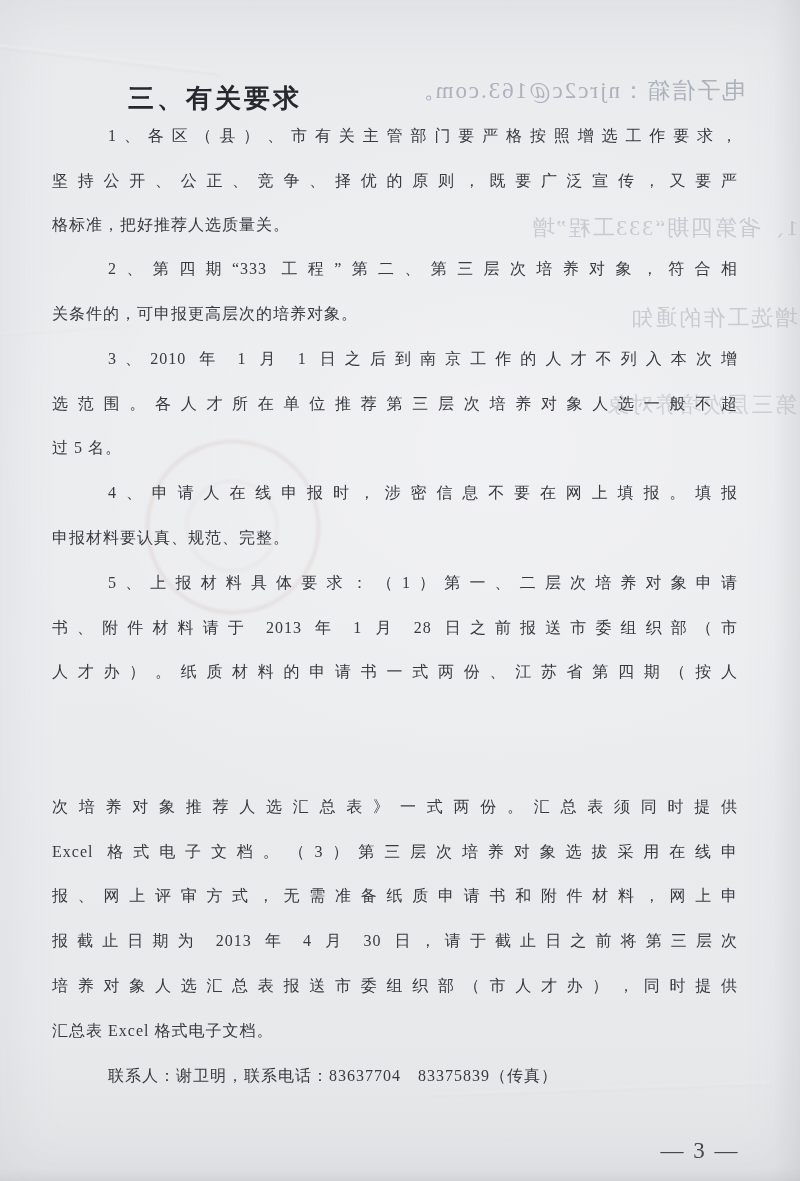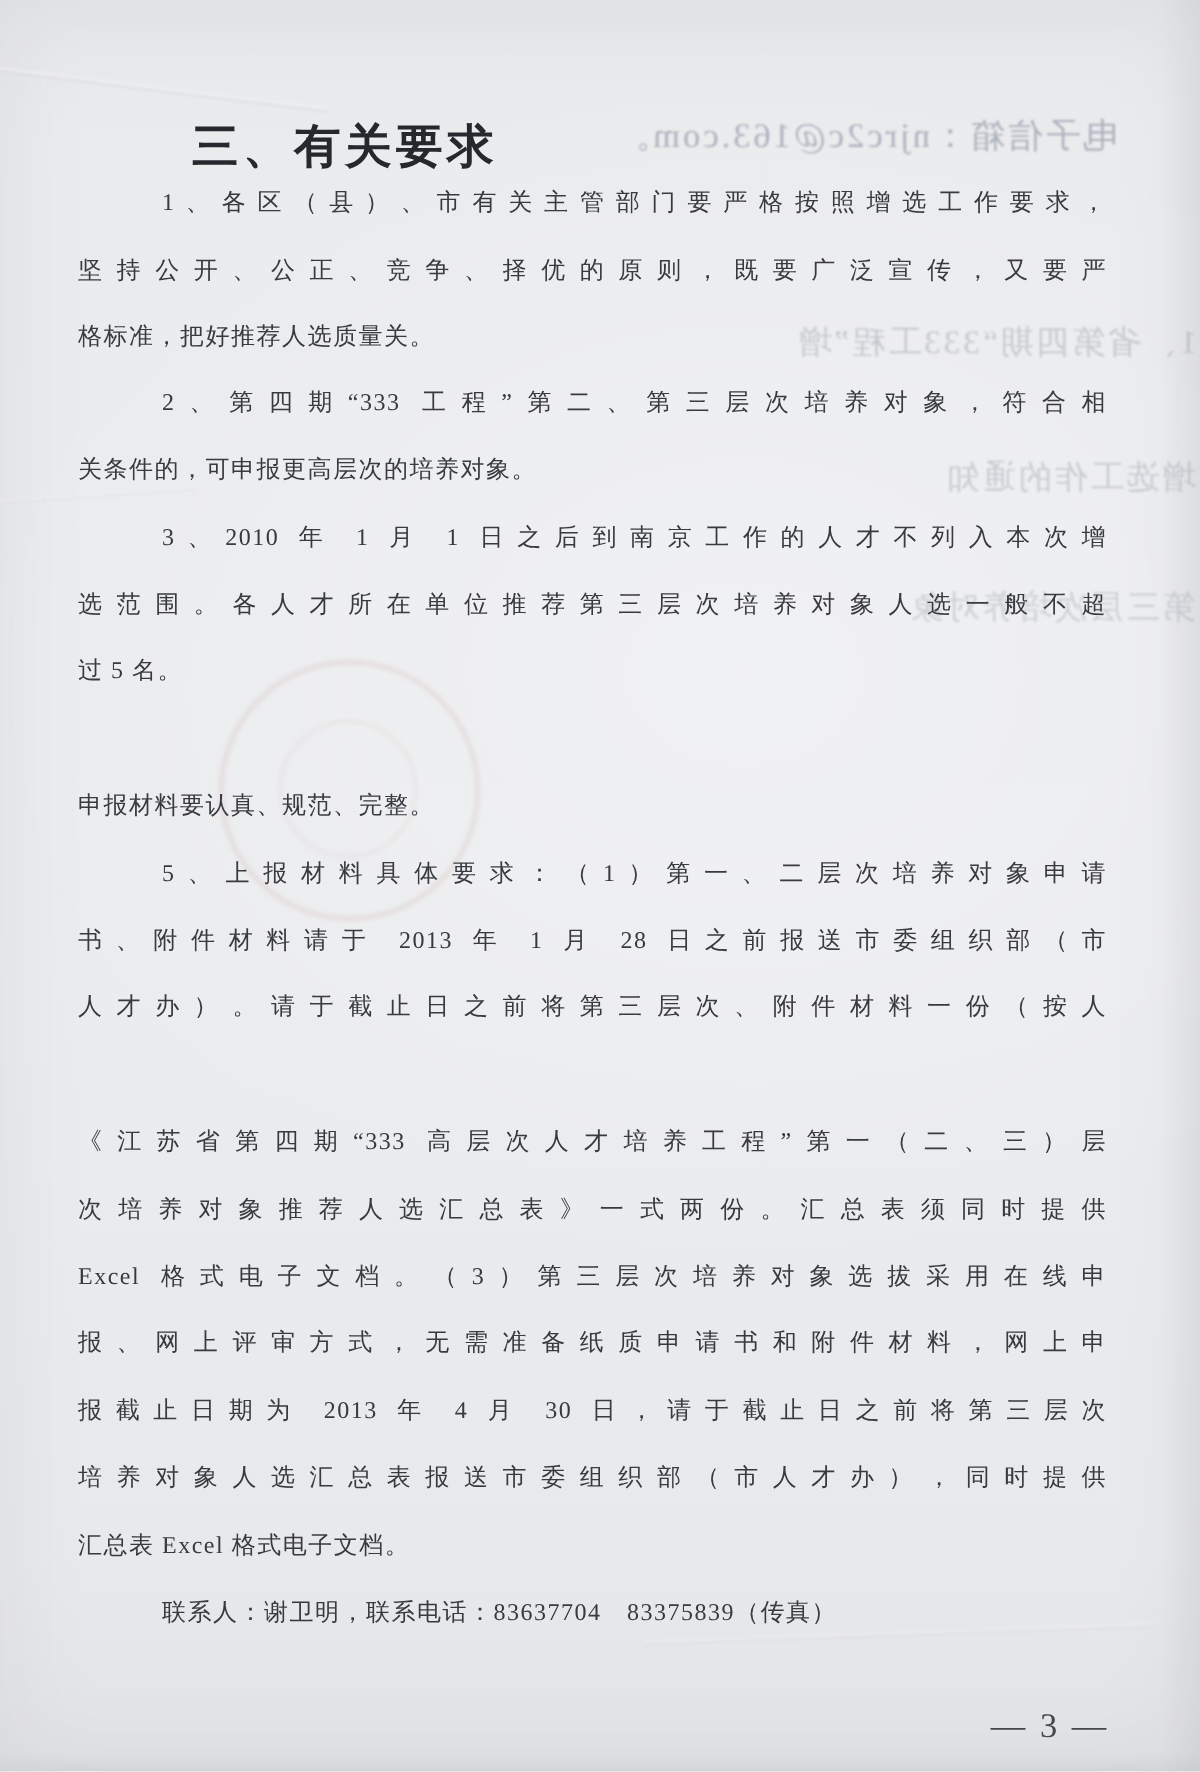--- a/index.html
+++ b/index.html
@@ -19,21 +19,21 @@
         background:linear-gradient(180deg,rgba(255,255,255,0.55),rgba(165,168,172,0.22));
         transform:rotate(-4deg);filter:blur(1px);}
   .crease3{position:absolute;left:430px;top:1088px;width:340px;height:3px;
         background:linear-gradient(180deg,rgba(255,255,255,0.5),rgba(160,162,168,0.18));
         transform:rotate(-2deg);filter:blur(1.2px);}
   .shade-right{position:absolute;right:0;top:0;width:26px;height:1181px;
         background:linear-gradient(90deg,rgba(0,0,0,0),rgba(140,142,148,0.10));}
 
   .heading{position:absolute;left:128px;top:81px;height:42px;line-height:34px;
         font-family:"DejaVu Sans","Liberation Sans",sans-serif;
-        font-weight:700;font-size:31px;letter-spacing:3px;color:#27282e;}
+        font-weight:700;font-size:26px;letter-spacing:3px;color:#27282e;}
   .line{position:absolute;left:52px;width:686px;height:42px;line-height:42px;
         font-size:16px;color:#393a40;letter-spacing:1px;box-sizing:border-box;
         white-space:nowrap;}
   .line.j{white-space:normal;text-align:justify;text-align-last:justify;}
   .line.in{padding-left:56px;}
   .pagenum{position:absolute;left:652px;top:1134px;width:96px;height:34px;line-height:34px;
         font-size:23px;color:#46474c;text-align:center;letter-spacing:2px;}
 
   
   .bleed{position:absolute;color:rgba(138,146,160,0.52);transform:scaleX(-1);
@@ -69,25 +69,25 @@
   <div class="heading">三、有关要求</div>
 
   <div class="line j in" style="top:115px">1、各区（县）、市有关主管部门要严格按照增选工作要求，</div>
   <div class="line j" style="top:160px">坚持公开、公正、竞争、择优的原则，既要广泛宣传，又要严</div>
   <div class="line" style="top:204px">格标准，把好推荐人选质量关。</div>
   <div class="line j in" style="top:248px">2、第四期“333 工程”第二、第三层次培养对象，符合相</div>
   <div class="line" style="top:293px">关条件的，可申报更高层次的培养对象。</div>
   <div class="line j in" style="top:338px">3、2010 年 1 月 1 日之后到南京工作的人才不列入本次增</div>
   <div class="line j" style="top:383px">选范围。各人才所在单位推荐第三层次培养对象人选一般不超</div>
   <div class="line" style="top:427px">过 5 名。</div>
+  <div class="line j in" style="top:472px">4、申请人在线申报时，涉密信息不要在网上填报。填报</div>
   <div class="line" style="top:517px">申报材料要认真、规范、完整。</div>
   <div class="line j in" style="top:562px">5、上报材料具体要求：（1）第一、二层次培养对象申请</div>
   <div class="line j" style="top:607px">书、附件材料请于 2013 年 1 月 28 日之前报送市委组织部（市</div>
-  <div class="line j" style="top:651px">人才办）。请于截止日之前将第三层次、附件材料一份（按人</div>
-  <div class="line j" style="top:741px">《江苏省第四期“333 高层次人才培养工程”第一（二、三）层</div>
+  <div class="line j" style="top:651px">人才办）。纸质材料的申请书一式两份、江苏省第四期（按人</div>
   <div class="line j" style="top:786px">次培养对象推荐人选汇总表》一式两份。汇总表须同时提供</div>
   <div class="line j" style="top:831px">Excel 格式电子文档。（3）第三层次培养对象选拔采用在线申</div>
   <div class="line j" style="top:875px">报、网上评审方式，无需准备纸质申请书和附件材料，网上申</div>
   <div class="line j" style="top:920px">报截止日期为 2013 年 4 月 30 日，请于截止日之前将第三层次</div>
   <div class="line j" style="top:965px">培养对象人选汇总表报送市委组织部（市人才办），同时提供</div>
   <div class="line" style="top:1010px">汇总表 Excel 格式电子文档。</div>
   <div class="line in" style="top:1055px">联系人：谢卫明，联系电话：83637704　83375839（传真）</div>
 
   <div class="pagenum">— 3 —</div>
 </div>

